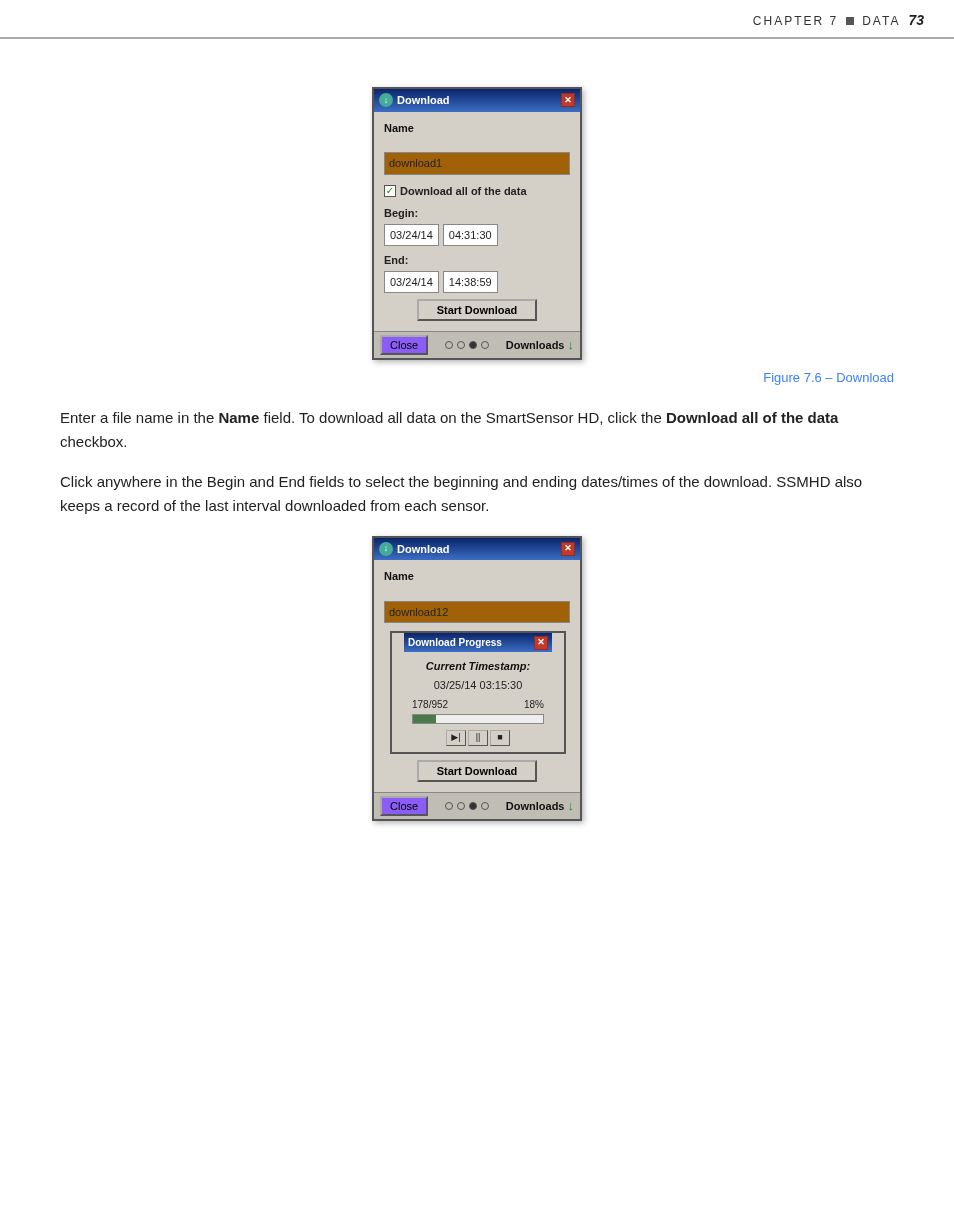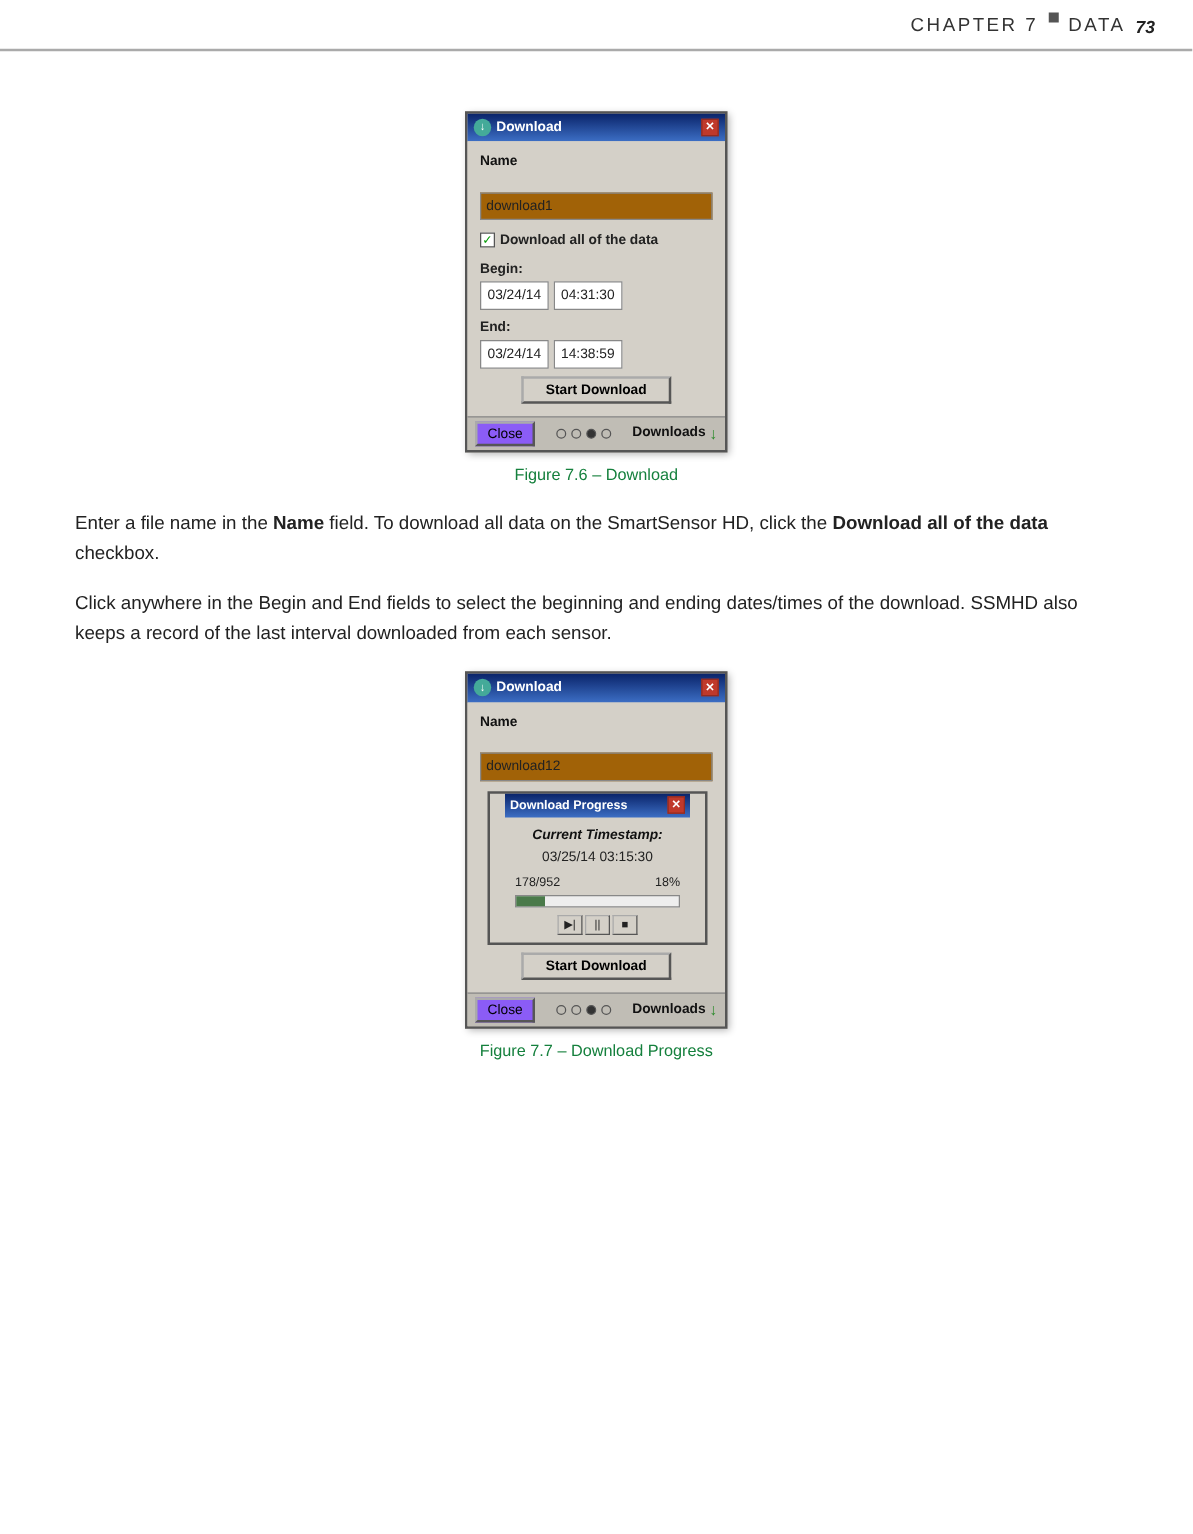--- a/index.html
+++ b/index.html
@@ -203,23 +203,23 @@
       color: #111;
     }
     .download-arrow {
       color: #2a8a2a;
       font-size: 13px;
       font-weight: bold;
     }
 
     
     .figure-caption {
-      text-align: center;
+      text-align: right;
       font-size: 13px;
-      color: #15803d;
+      color: #3b82f6;
       margin: 6px 0 18px 0;
     }
 
     
     .body-text {
       font-size: 15px;
       color: #222;
       margin-bottom: 16px;
       line-height: 1.6;
     }
@@ -305,24 +305,25 @@
       border: 1px outset #aaa;
       font-size: 9px;
       display: flex;
       align-items: center;
       justify-content: center;
       cursor: pointer;
       color: #222;
     }
 
     .header-chapter {
-      font-size: 15px;
+      font-size: 12px;
       letter-spacing: 2px;
       color: #333;
       display: flex;
+      align-items: center;
       gap: 8px;
     }
     .header-chapter .square {
       width: 8px;
       height: 8px;
       background: #555;
       display: inline-block;
     }
   </style>
 </head>
@@ -442,15 +443,14 @@
           <div class="dot"></div>
         </div>
         <div class="footer-downloads">
           <span>Downloads</span>
           <span class="download-arrow">↓</span>
         </div>
       </div>
     </div>
   </div>
 
-  <div class="figure-caption">Figure 7.7 – Download Progress</div>
 
 </div>
 
 </body></html>

